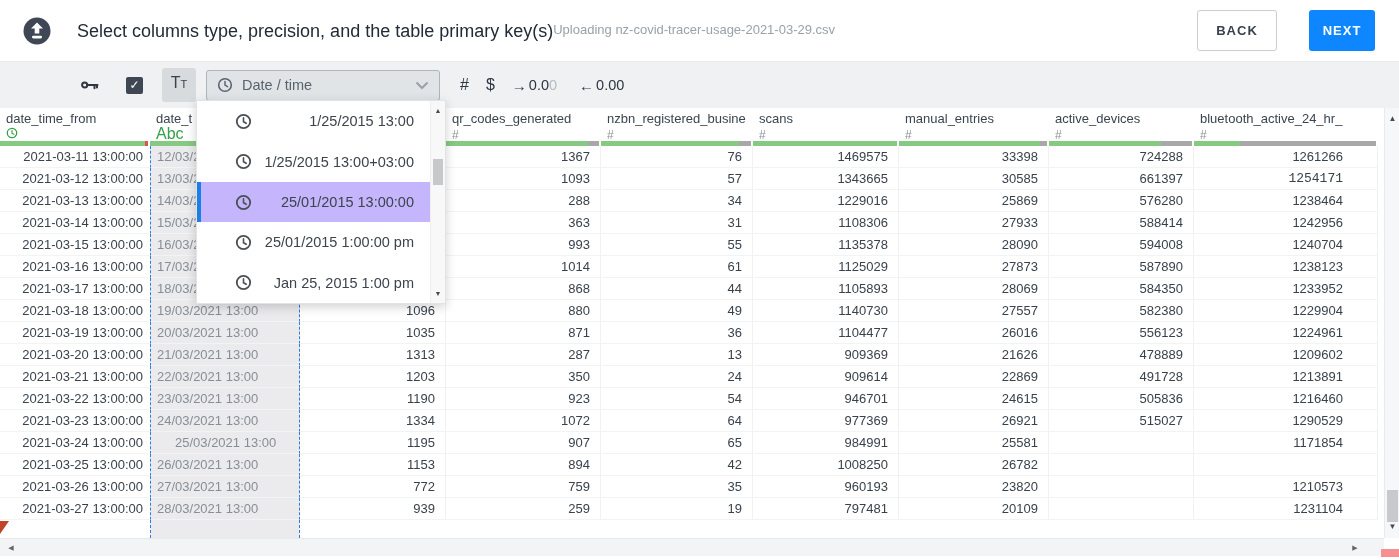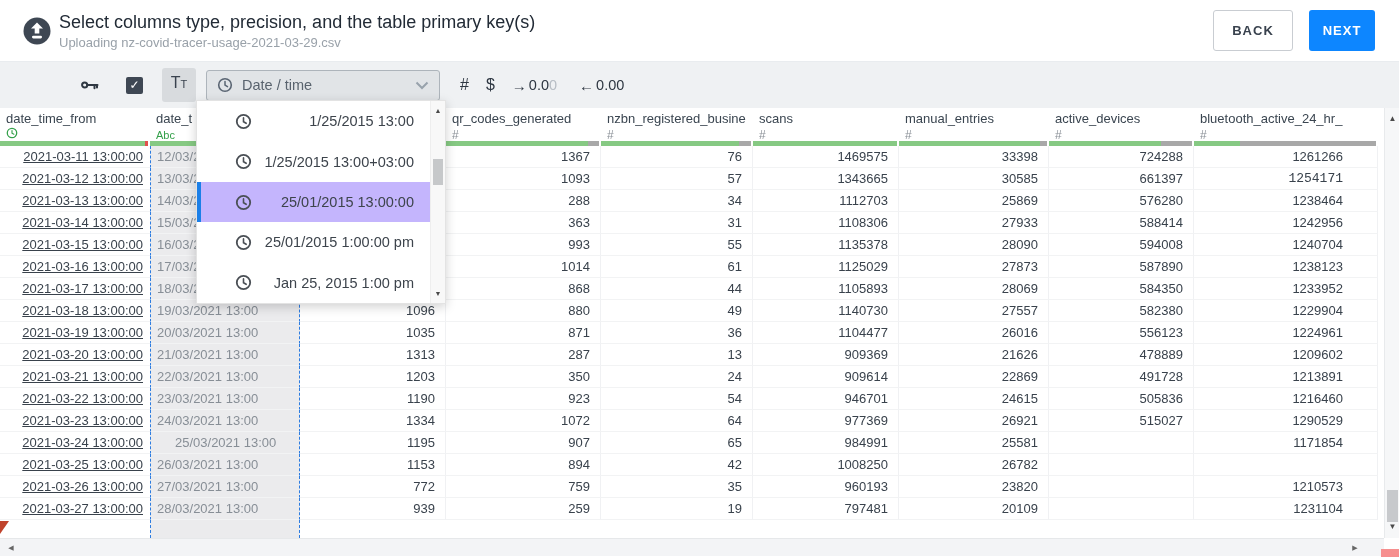--- a/index.html
+++ b/index.html
@@ -3,24 +3,24 @@
 <meta charset="utf-8">
 <style>
   html,body{margin:0;padding:0;background:#fff;}
   .app{position:relative;width:1399px;height:560px;background:#fff;overflow:hidden;
        font-family:"Liberation Sans",sans-serif;-webkit-font-smoothing:antialiased;}
 
   
   .topbar{position:absolute;top:0;left:0;right:0;height:62px;background:#fff;
           border-bottom:1px solid #e9ecef;display:flex;align-items:center;box-sizing:border-box;}
   .upload-badge{margin-left:22px;width:30px;height:30px;flex:0 0 auto;}
-  .titles{margin-left:7px;display:flex;flex-direction:column;justify-content:center;}
+  .titles{margin-left:25px;display:flex;justify-content:center;}
   .title{font-size:18px;color:#222b36;line-height:22px;}
   .subtitle{font-size:13px;color:#99a1a9;line-height:17px;margin-top:1px;}
-  .topbar-actions{margin-left:auto;margin-right:24px;display:flex;gap:16px;align-items:center;text-align:center;}
+  .topbar-actions{margin-left:auto;margin-right:24px;display:flex;gap:32px;align-items:center;text-align:center;}
   .btn{height:41px;border-radius:3px;font-size:13px;font-weight:bold;letter-spacing:1px;
        display:flex;align-items:center;justify-content:center;cursor:pointer;box-sizing:border-box;}
   .btn-back{width:80px;background:#fff;border:1px solid #c9cdd2;color:#39424e;}
   .btn-next{width:66px;background:#0d86ff;border:none;color:#fff;}
 
   
   .toolbar{position:absolute;top:62px;left:0;right:0;height:46px;background:#eff1f3;
            display:flex;align-items:center;padding-left:80px;box-sizing:border-box;}
   .tb-key{margin-right:26px;display:flex;align-items:center;}
   .tb-check{width:17px;height:17px;background:#3e4753;border-radius:2px;margin-right:19px;
@@ -36,28 +36,28 @@
   .tb-prec{display:flex;align-items:center;font-size:14.5px;color:#2e3742;margin-right:22px;}
   .tb-prec .arrow{font-size:15px;margin-right:2px;}
   .tb-prec .light{color:#b7bdc4;}
 
   
   .grid-header{position:absolute;top:108px;left:0;height:38px;display:flex;background:#fff;}
   .hcell{position:relative;box-sizing:border-box;padding:3px 1px 0 6px;overflow:hidden;flex:0 0 auto;}
   .hname{font-size:13px;color:#3a4550;white-space:nowrap;overflow:hidden;line-height:16px;}
   .htype{height:14px;margin-top:0;line-height:13px;}
   .ty-hash{font-size:12px;color:#8b9198;}
-  .ty-abc{font-size:11px;color:#34a04a;}
+  .ty-abc{font-size:16px;color:#34a04a;}
   .hbar{position:absolute;bottom:0;left:0;right:2px;height:5px;display:flex;}
   .qseg{height:100%;}
   .grid-body{position:absolute;top:146px;left:0;}
   .trow{display:flex;height:22px;box-sizing:border-box;}
   .cell{box-sizing:border-box;font-size:13px;color:#39424c;line-height:21px;white-space:nowrap;
         overflow:hidden;border-bottom:1px solid #f2f3f4;border-right:1px solid #f0f1f3;flex:0 0 auto;}
-  .cell.c0{text-align:right;padding-right:7px;border-right:none;text-decoration:underline;}
+  .cell.c0{text-align:right;padding-right:7px;border-right:none;}
   .cell.num{text-align:right;padding-right:10px;}
   .cell.c8{padding-right:34px;}
   .cell.sel{background:#ebebed;border-left:1px dashed #2d7ce0;border-right:1px dashed #2d7ce0;
             color:#878e96;text-align:left;padding-left:6px;}
   .sel-filler{position:absolute;top:520px;left:150px;width:150px;height:18px;background:#ebebed;
               border-left:1px dashed #2d7ce0;border-right:1px dashed #2d7ce0;box-sizing:border-box;}
 
   
   .vscroll{position:absolute;top:108px;left:1384px;width:15px;height:430px;background:#f6f7f8;border-left:1px solid #e8eaec;box-sizing:border-box;}
   .vs-up,.vs-down{position:absolute;left:0;width:15px;height:14px;text-align:center;font-size:8px;color:#4a4a4a;line-height:14px;}
@@ -241,21 +241,21 @@
         <div class="cell c6 num" style="width: 150px;">30585</div>
         <div class="cell c7 num" style="width: 145px;">661397</div>
         <div class="cell c8 num" style="width: 184px; font-family: Liberation Mono, monospace;">1254171</div>
       </div>
       <div class="trow">
         <div class="cell c0" style="width: 150px;">2021-03-13 13:00:00</div>
         <div class="cell c1 sel" style="width: 150px;">14/03/2021 13:00</div>
         <div class="cell c2 num" style="width: 146px;"></div>
         <div class="cell c3 num" style="width: 155px;">288</div>
         <div class="cell c4 num" style="width: 152px;">34</div>
-        <div class="cell c5 num" style="width: 146px;">1112703</div>
+        <div class="cell c5 num" style="width: 146px;">1229016</div>
         <div class="cell c6 num" style="width: 150px;">25869</div>
         <div class="cell c7 num" style="width: 145px;">576280</div>
         <div class="cell c8 num" style="width: 184px;">1238464</div>
       </div>
       <div class="trow">
         <div class="cell c0" style="width: 150px;">2021-03-14 13:00:00</div>
         <div class="cell c1 sel" style="width: 150px;">15/03/2021 13:00</div>
         <div class="cell c2 num" style="width: 146px;"></div>
         <div class="cell c3 num" style="width: 155px;">363</div>
         <div class="cell c4 num" style="width: 152px;">31</div>

